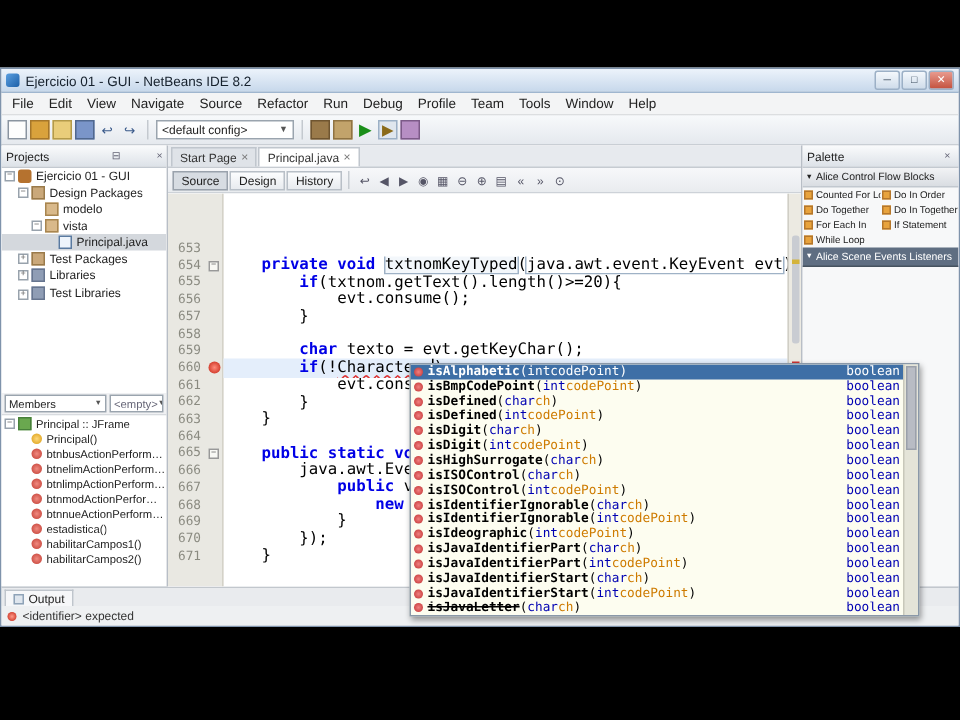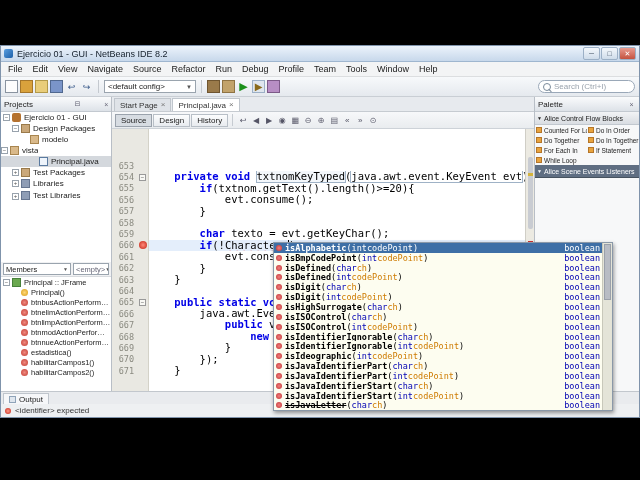--- a/index.html
+++ b/index.html
@@ -220,24 +220,20 @@
       </span>
       <span class="tb-sep"></span>
       <span id="tb-right" style="display:flex;gap:2px;">
           <span class="tb-ic ic-build"></span>
           <span class="tb-ic ic-clean-build"></span>
           <span class="tb-ic ic-run">▶</span>
           <span class="tb-ic ic-debug">▶</span>
           <span class="tb-ic ic-profile"></span>
         </span>
       <span class="tb-spacer"></span>
-      <span class="searchbox">
-        <span class="mag"></span>
-        <span class="search-text">Search (Ctrl+I)</span>
-      </span>
     </div>
 
     <div class="main">
       <div class="leftcol">
         <div class="panel-hdr">
           <span>Projects</span>
           <span class="ph-sp"></span>
           <span class="ph-btn">⊟</span>
           <span class="ph-btn">×</span>
         </div>
@@ -250,21 +246,21 @@
             <div class="trow" style="padding-left: 11px;">
               <span class="exp">−</span>
               <span class="ticon srcroot-ic"></span>
               <span class="tlabel">Design Packages</span>
             </div>
             <div class="trow" style="padding-left: 20px;">
               <span class="exp none"></span>
               <span class="ticon package-ic"></span>
               <span class="tlabel">modelo</span>
             </div>
-            <div class="trow" style=" text-align: right;">
+            <div class="trow" style="padding-left: 20px; text-align: right;">
               <span class="exp">−</span>
               <span class="ticon package-ic"></span>
               <span class="tlabel">vista</span>
             </div>
             <div class="trow sel" style="padding-left: 29px;">
               <span class="exp none"></span>
               <span class="ticon javafile-ic"></span>
               <span class="tlabel">Principal.java</span>
             </div>
             <div class="trow" style="padding-left: 11px;">

